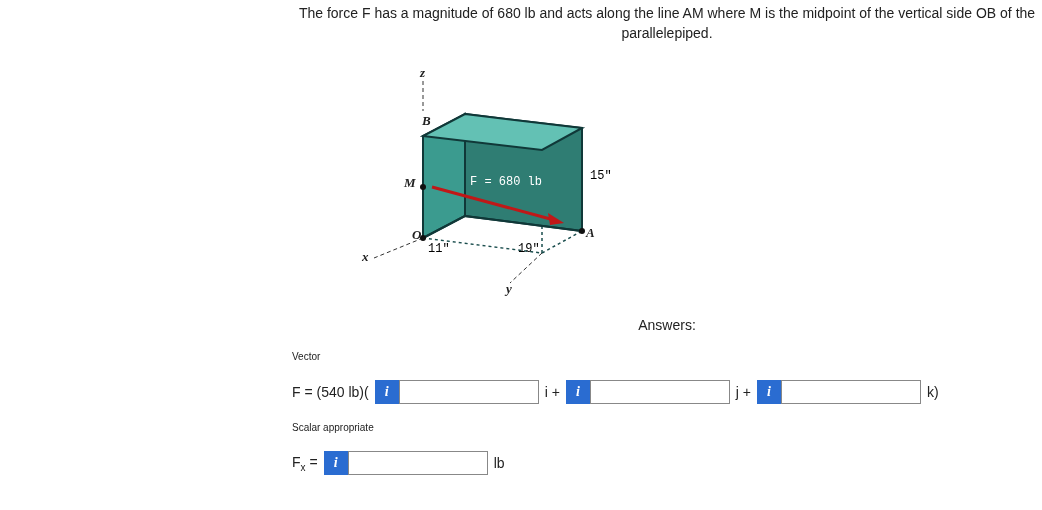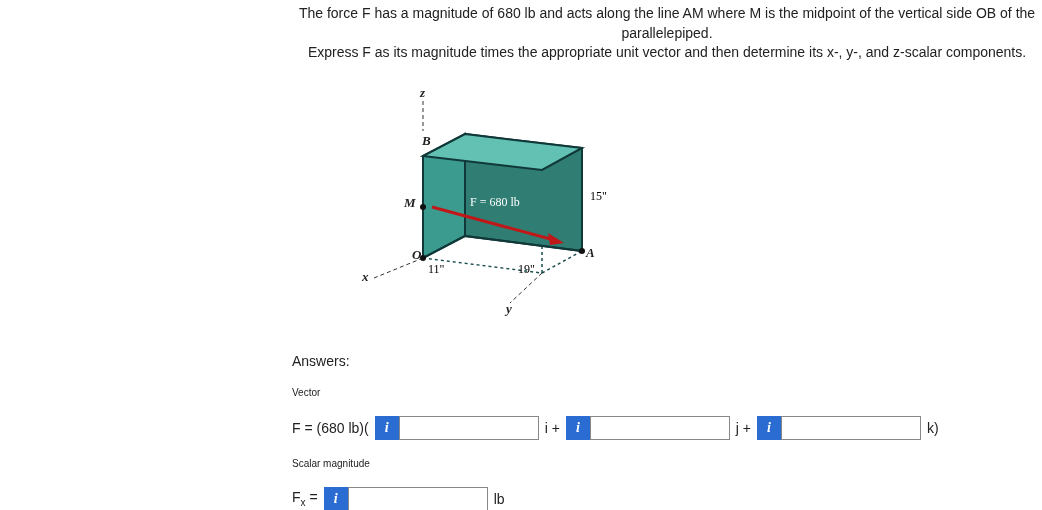--- a/index.html
+++ b/index.html
@@ -11,22 +11,22 @@
       height: 510px;
       overflow: hidden;
       padding-left: 292px;
       padding-top: 4px;
       background: #fff;
     }
     .problem-text { line-height: 1.4; margin-bottom: 10px; text-align: center; }
     .figure-wrap { position: relative; width: 320px; height: 260px; margin-left: 40px; }
     .fig-svg { position: absolute; left: 0; top: 0; }
     .lbl { position: absolute; font-size: 13px; font-style: italic; font-family: "Times New Roman", serif; font-weight: bold; }
-    .lbl-plain { font-style: normal; font-weight: normal; font-family: Liberation Serif, serif; }
-    .answers-heading { margin-top: 20px; margin-bottom: 18px; font-size: 14px; }
+    .lbl-plain { font-style: normal; font-weight: normal; font-family: Liberation Mono, monospace; }
+    .answers-heading { margin-top: 4px; margin-bottom: 18px; font-size: 14px; text-align: center; }
     .sub-heading { margin-bottom: 18px; font-size: 10px; }
     .row { display: flex; align-items: center; margin-bottom: 18px; font-size: 14px; white-space: nowrap; }
     .row .prefix { margin-right: 6px; }
     .info-icon {
       display: inline-flex;
       align-items: center;
       justify-content: center;
       width: 24px; height: 24px;
       background: #2a6cd1;
       color: #fff;
@@ -47,21 +47,20 @@
     .w-vec { width: 140px; }
     .w-sc { width: 140px; }
     .gap-text { margin: 0 6px; }
     sub { font-size: 10px; }
   </style>
 </head>
 <body>
 
 <div class="problem-text">
   <span>The force F has a magnitude of 680 lb and acts along the line AM where M is the midpoint of the vertical side OB of the parallelepiped.</span><br>
-  <span>Express F as its magnitude times the appropriate unit vector and then determine its x-, y-, and z-scalar components.</span>
 </div>
 
 <div class="figure-wrap">
   <svg class="fig-svg" width="320" height="260">
 
     <line x1="91" y1="28" x2="91" y2="58" stroke="#333" stroke-dasharray="4 3"></line>
 
     <line x1="91" y1="185" x2="42" y2="205" stroke="#333" stroke-dasharray="4 3"></line>
 
     <line x1="210" y1="200" x2="178" y2="230" stroke="#333" stroke-dasharray="4 3"></line>
@@ -104,33 +103,33 @@
   <span class="lbl lbl-plain" style="left:258px; top:116px; font-size:12px; color:#000;">15"</span>
   <span class="lbl lbl-plain" style="left:96px; top:189px; font-size:12px; color:#000;">11"</span>
   <span class="lbl lbl-plain" style="left:186px; top:189px; font-size:12px; color:#000;">19"</span>
 </div>
 
 <div class="answers-heading">Answers:</div>
 
 <div class="sub-heading">Vector</div>
 
 <div class="row">
-  <span class="prefix">F = (680 lb)(</span>
+  <span class="prefix">F = (540 lb)(</span>
   <span class="info-icon">i</span>
   <input class="ans-input w-vec" type="text" style="">
   <span class="gap-text">i +</span>
   <span class="info-icon">i</span>
   <input class="ans-input w-vec" type="text" style="">
   <span class="gap-text">j +</span>
   <span class="info-icon">i</span>
   <input class="ans-input w-vec" type="text" style="">
   <span class="gap-text">k)</span>
 </div>
 
-<div class="sub-heading">Scalar magnitude</div>
+<div class="sub-heading">Scalar appropriate</div>
 
 <div class="row">
   <span class="prefix">
     <span>F</span><sub>x</sub><span> =</span>
   </span>
   <span class="info-icon">i</span>
   <input class="ans-input w-sc" type="text" style="">
   <span class="gap-text">lb</span>
 </div>
 

